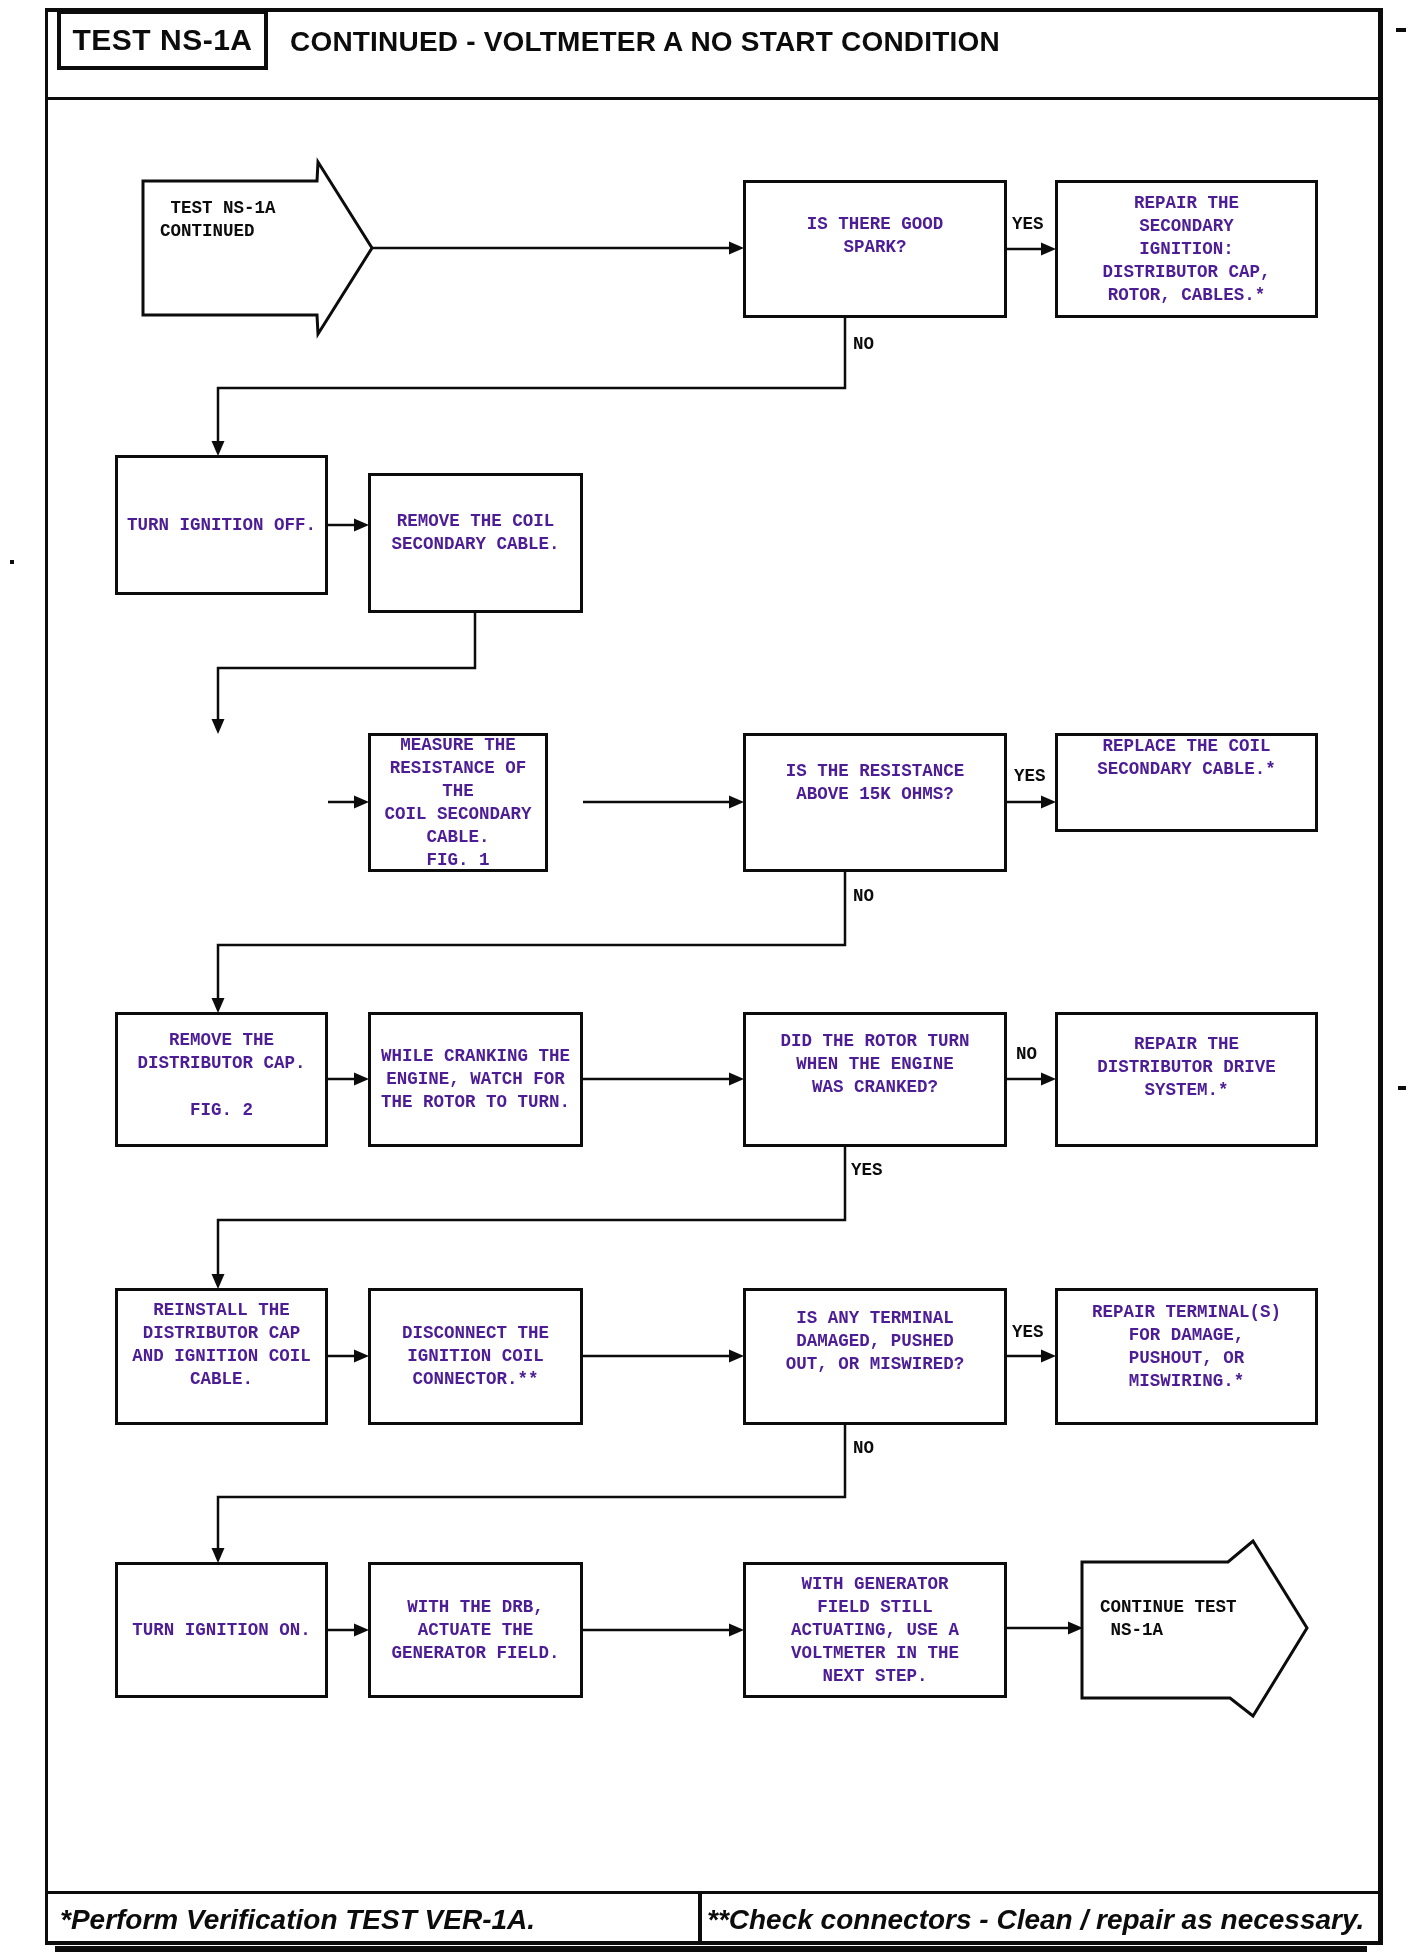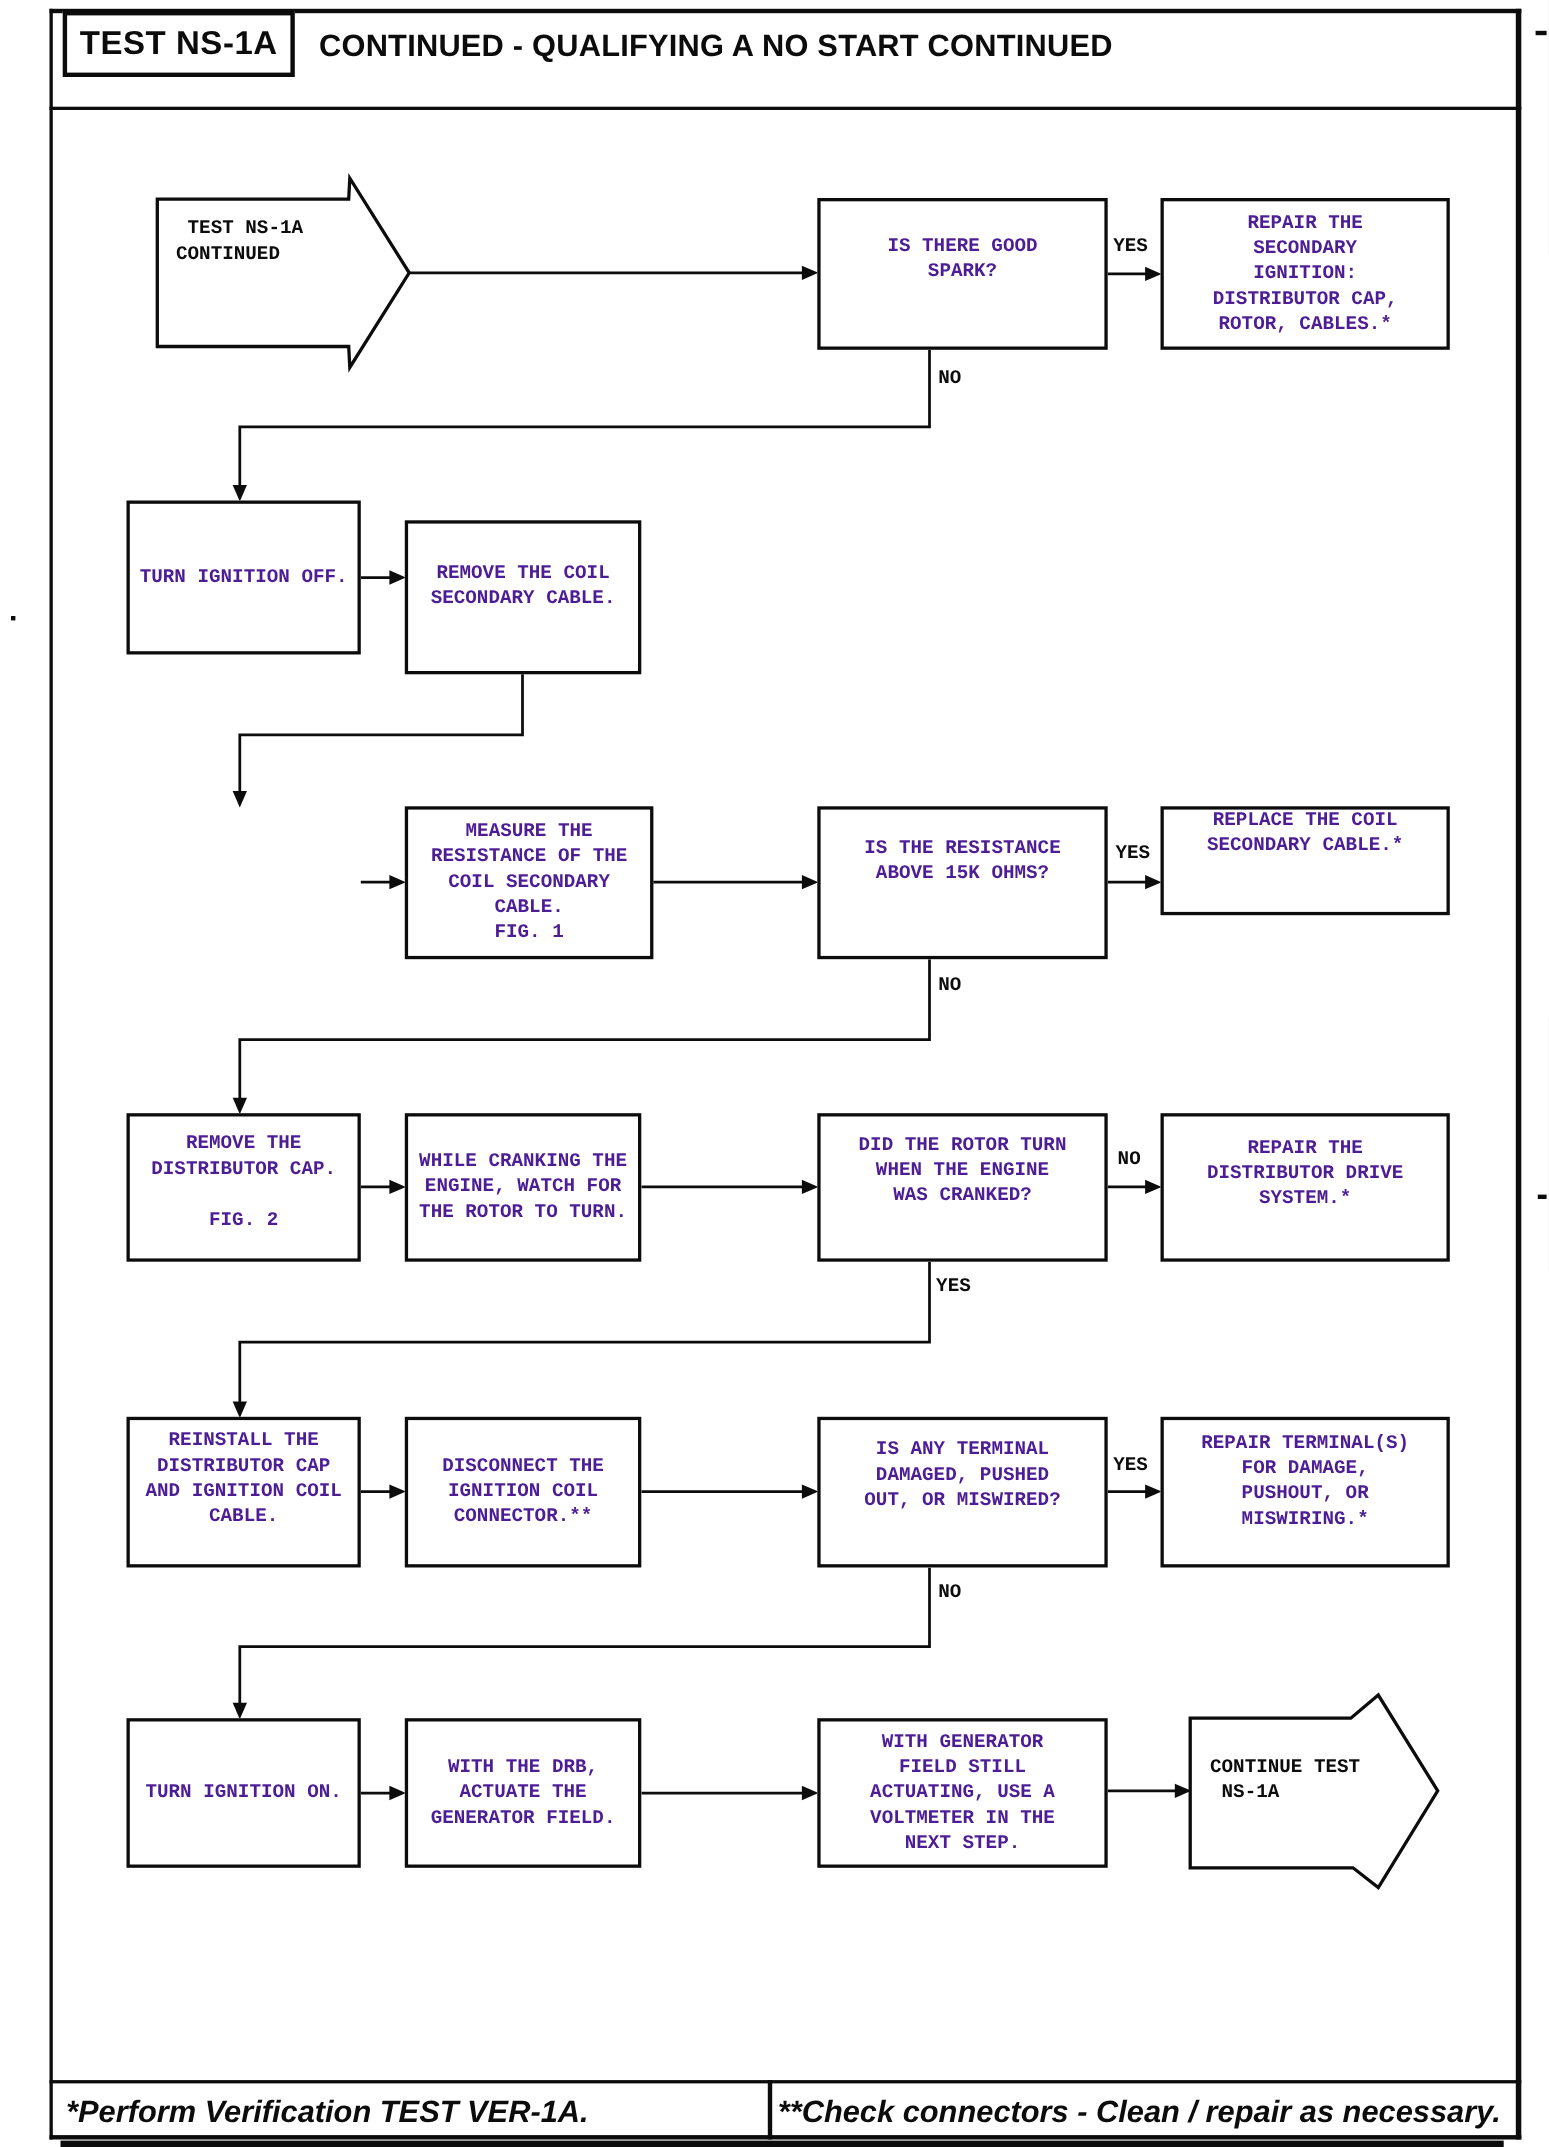--- a/index.html
+++ b/index.html
@@ -61,21 +61,21 @@
   <div class="rule" style="left:698px;top:1891px;width:4px;height:54px;"></div>
 
   <div class="rule" style="left:55px;top:1946px;width:1312px;height:6px;"></div>
   <div class="rule" style="left:1396px;top:28px;width:10px;height:4px;"></div>
   <div class="rule" style="left:1398px;top:1086px;width:8px;height:4px;"></div>
   <div class="rule" style="left:10px;top:560px;width:4px;height:4px;"></div>
 
   <div class="hdr-id">
     <span>TEST NS-1A</span>
   </div>
-  <div class="hdr-title">CONTINUED - QUALIFYING A NO START CONTINUED</div>
+  <div class="hdr-title">CONTINUED - VOLTMETER A NO START CONDITION</div>
 
   <svg class="canvas" width="1408" height="1952" viewBox="0 0 1408 1952">
     <g stroke="#0c0c0c" stroke-width="3" fill="#ffffff">
       <polygon points="143,181 317,181 318,162 372,248 318,334 317,315 143,315"></polygon>
       <polygon points="1082,1562 1228,1562 1253,1541 1307,1628 1253,1716 1230,1698 1082,1698"></polygon>
     </g>
     <g stroke="#0c0c0c" stroke-width="2.5" fill="none">
       <path d="M372,248 H731"></path>
       <path d="M1007,249 H1044"></path>
       <path d="M845,318 V388 H218 V444"></path>
@@ -131,21 +131,21 @@
   <div class="flowbox mono" style="left:1055px;top:180px;width:263px;height:138px;">REPAIR THE
 SECONDARY
 IGNITION:
 DISTRIBUTOR CAP,
 ROTOR, CABLES.*</div>
 
   <div class="flowbox mono" style="left:115px;top:455px;width:213px;height:140px;">TURN IGNITION OFF.</div>
   <div class="flowbox mono" style="left:368px;top:455px;width:215px;height:140px;padding-bottom:20px;margin-top:18px;">REMOVE THE COIL
 SECONDARY CABLE.</div>
 
-  <div class="flowbox mono" style="left:368px;top:733px;width:226px;height:139px;">MEASURE THE
+  <div class="flowbox mono" style="left:368px;top:733px;width:180px;height:139px;">MEASURE THE
 RESISTANCE OF THE
 COIL SECONDARY
 CABLE.
 FIG. 1</div>
   <div class="flowbox mono" style="left:743px;top:733px;width:264px;height:139px;padding-bottom:40px;">IS THE RESISTANCE
 ABOVE 15K OHMS?</div>
   <div class="flowbox mono" style="left:1055px;top:733px;width:263px;height:99px;padding-bottom:50px;">REPLACE THE COIL
 SECONDARY CABLE.*</div>
 
   <div class="flowbox mono" style="left:115px;top:1012px;width:213px;height:135px;flex-direction:column;justify-content:flex-start;padding-top:14px;">

